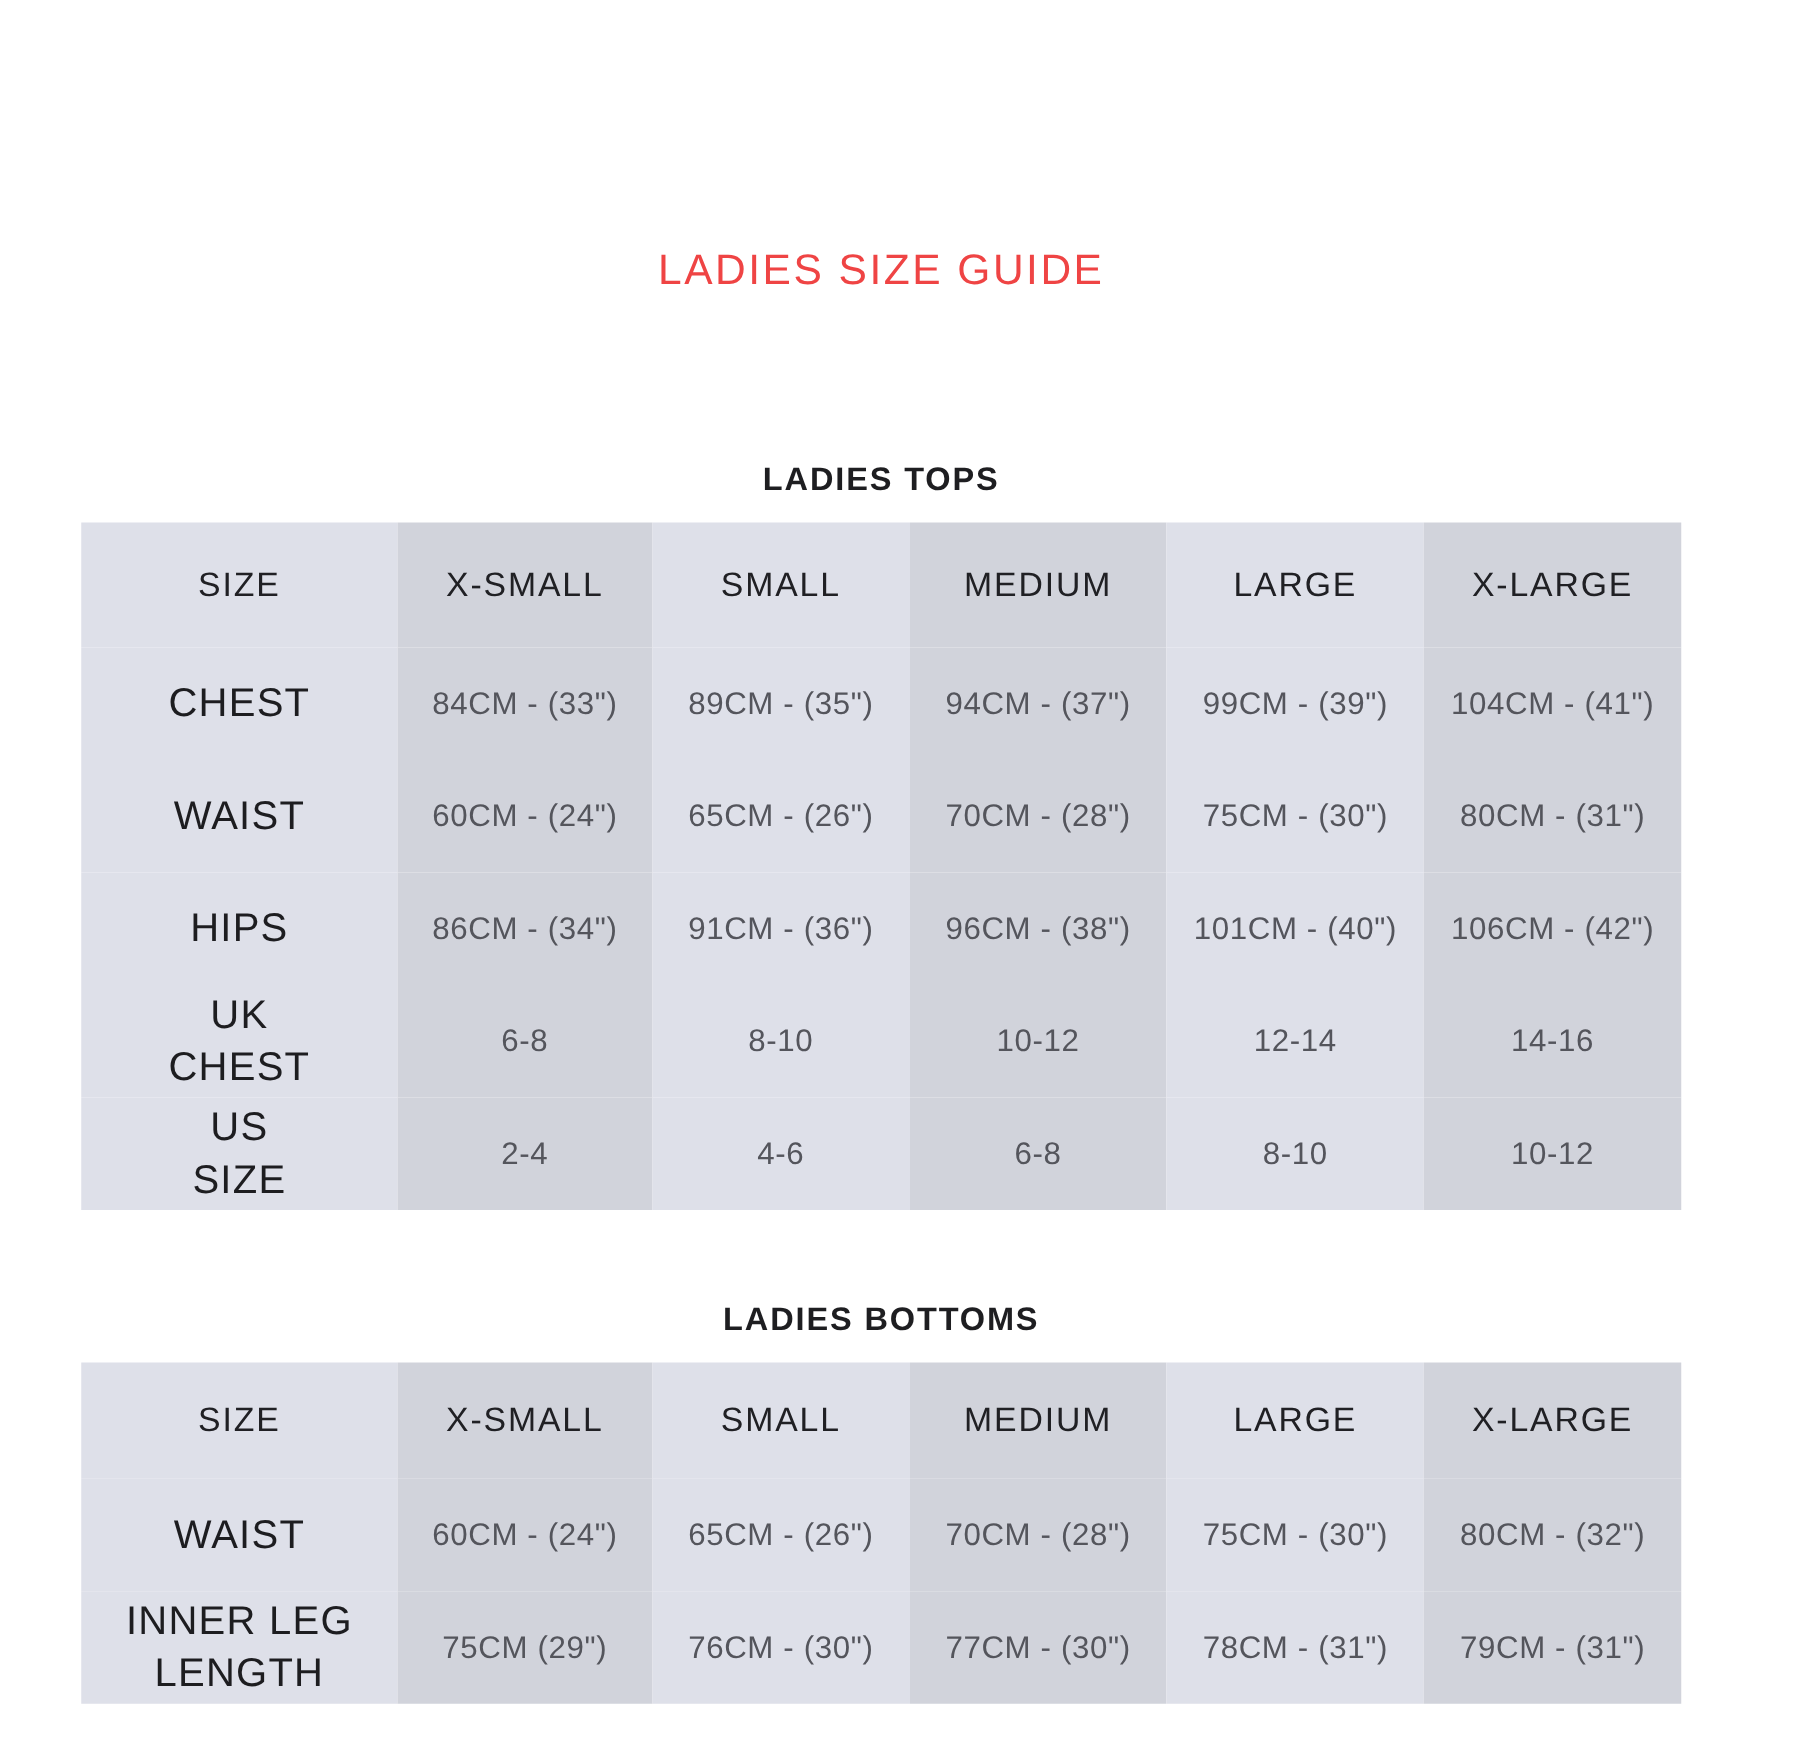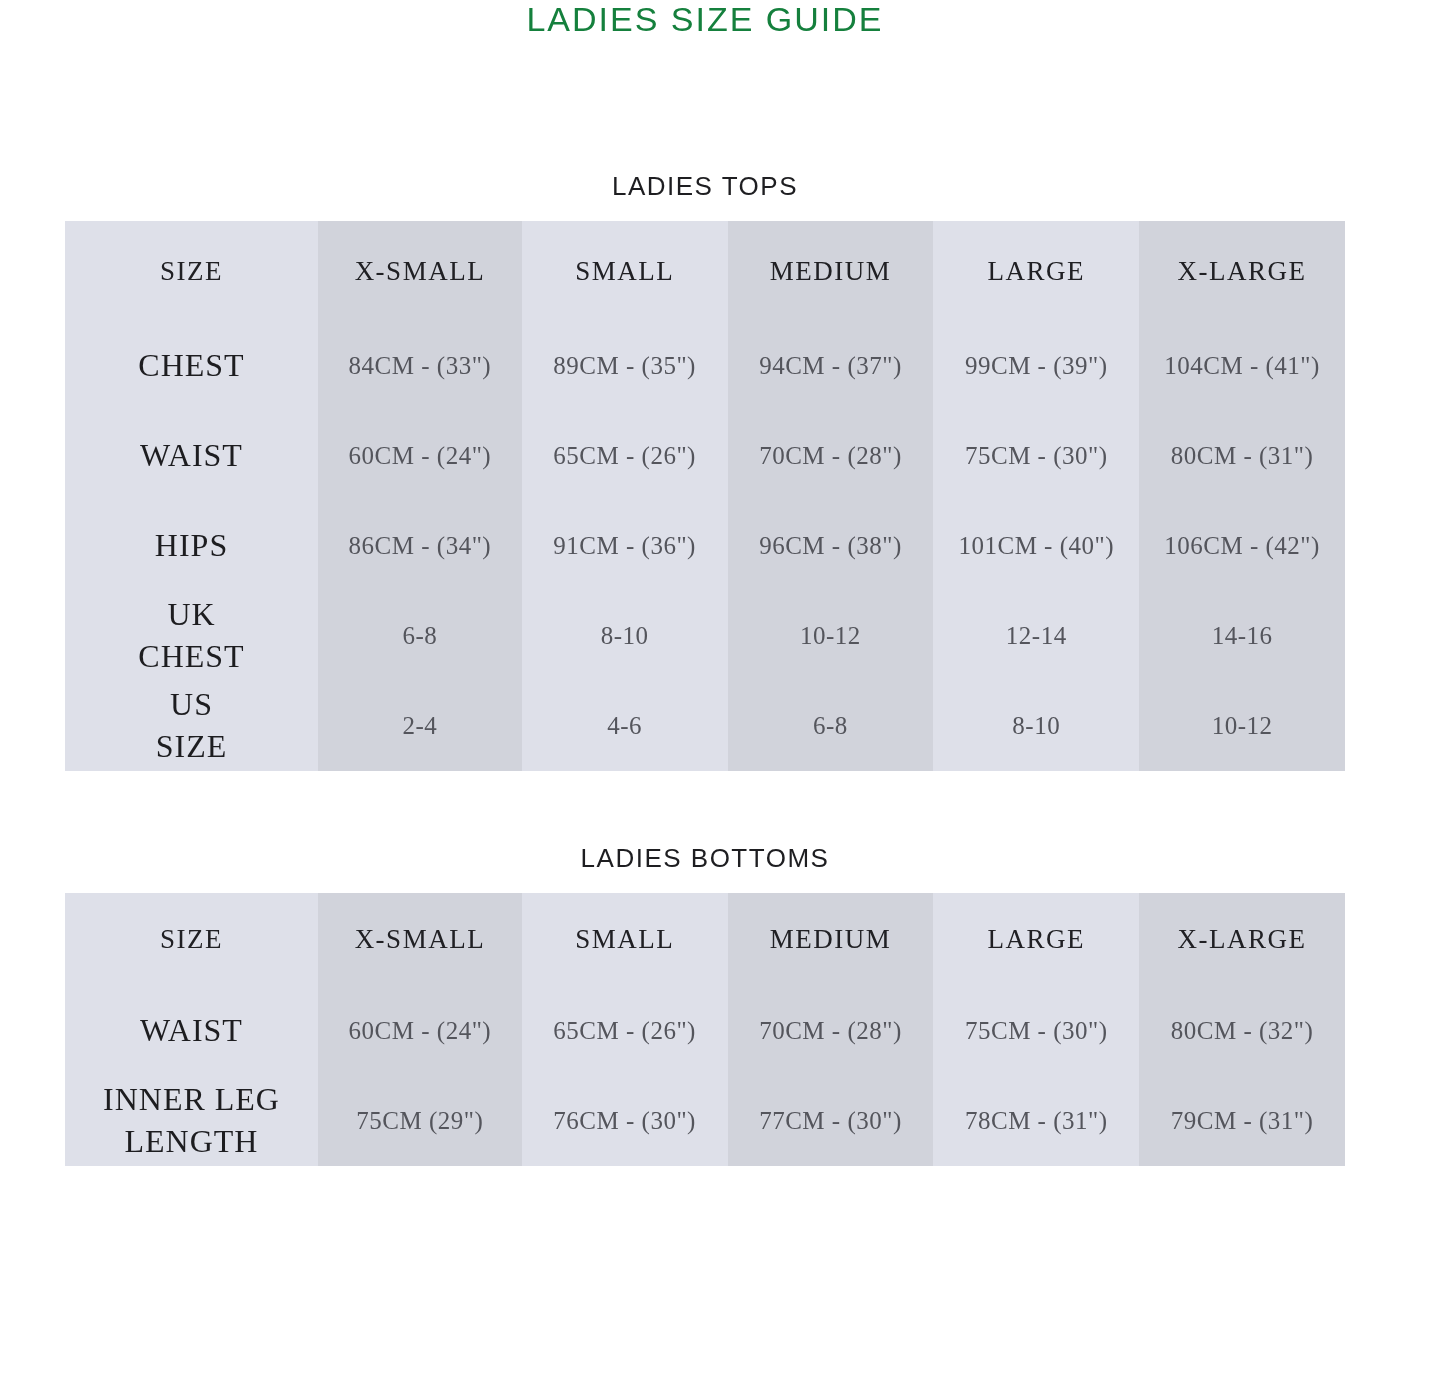--- a/index.html
+++ b/index.html
@@ -6,43 +6,43 @@
   body {
     width: 1445px;
     height: 1394px;
     font-family: "Liberation Sans", sans-serif;
     color: #1b1b1d;
     overflow: hidden;
   }
   .wrapper { width: 1280px; margin-left: 65px; }
 
   .page-title {
+    padding-top: 197px;
     text-align: center;
     font-size: 34px;
     font-weight: 400;
     letter-spacing: 2px;
-    color: #15803d;
+    color: #ef4444;
   }
 
   .section-heading {
     text-align: center;
     font-size: 26px;
-    font-weight: 400;
+    font-weight: 700;
     letter-spacing: 1.5px;
     color: #1e1e21;
   }
   .section-heading.tops { margin-top: 132px; }
   .section-heading.bottoms { margin-top: 72px; }
 
   table.size-table {
     border-collapse: collapse;
     table-layout: fixed;
     width: 1280px;
     margin-top: 19px;
-    font-family: Liberation Serif, serif;
   }
   table.size-table td, table.size-table th {
     padding: 0;
     text-align: center;
     vertical-align: middle;
   }
   
   table.size-table th:nth-child(odd),  table.size-table td:nth-child(odd)  { background: #dee0e9; }
   table.size-table th:nth-child(even), table.size-table td:nth-child(even) { background: #d1d3db; }
 

